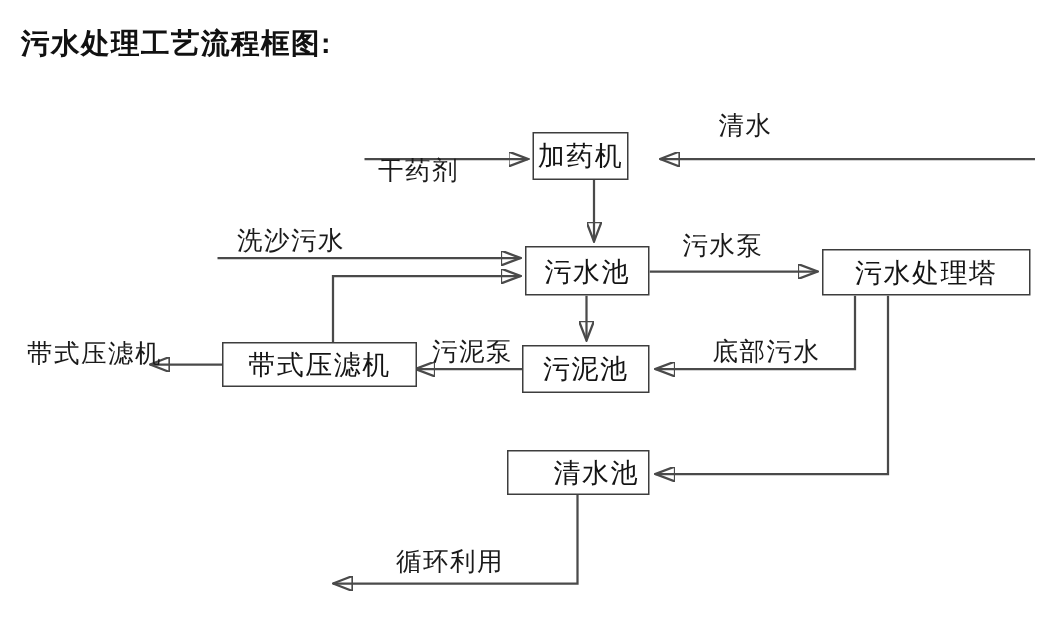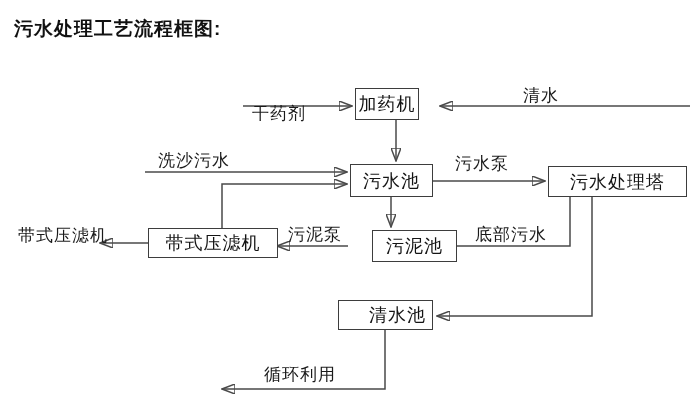--- a/index.html
+++ b/index.html
@@ -48,26 +48,26 @@
       <path d="M570,197 L570,246 L437,246" marker-end="url(#arr)"></path>
       <path d="M348,246 L277,246" marker-end="url(#arr)"></path>
       <path d="M156,243 L100,243" marker-end="url(#arr)"></path>
       <path d="M592,197 L592,316 L437,316" marker-end="url(#arr)"></path>
       <path d="M385,330 L385,389 L222,389" marker-end="url(#arr)"></path>
     </svg>
 
     <div class="node" style="left:355px;top:88px;width:64px;height:32px;">加药机</div>
     <div class="node" style="left:350px;top:164px;width:83px;height:33px;">污水池</div>
     <div class="node" style="left:548px;top:166px;width:139px;height:31px;">污水处理塔</div>
-    <div class="node" style="left:348px;top:230px;width:85px;height:32px;margin-left:24px;">污泥池</div>
+    <div class="node" style="left:348px;top:230px;width:85px;height:32px;">污泥池</div>
     <div class="node" style="left:148px;top:228px;width:130px;height:30px;">带式压滤机</div>
     <div class="node" style="left:338px;top:300px;width:95px;height:30px;padding-left:24px;">清水池</div>
 
     <div class="edge-label" style="left:252px;top:84px;margin-top:18px;">干药剂</div>
-    <div class="edge-label" style="left:479px;top:84px;margin-left:44px;">清水</div>
+    <div class="edge-label" style="left:479px;top:72px;">清水</div>
     <div class="edge-label" style="left:158px;top:149px;">洗沙污水</div>
     <div class="edge-label" style="left:455px;top:152px;">污水泵</div>
     <div class="edge-label" style="left:475px;top:223px;">底部污水</div>
     <div class="edge-label" style="left:288px;top:223px;">污泥泵</div>
     <div class="edge-label" style="left:18px;top:224px;">带式压滤机</div>
     <div class="edge-label" style="left:264px;top:363px;">循环利用</div>
 
   </div>
 </div>
 

